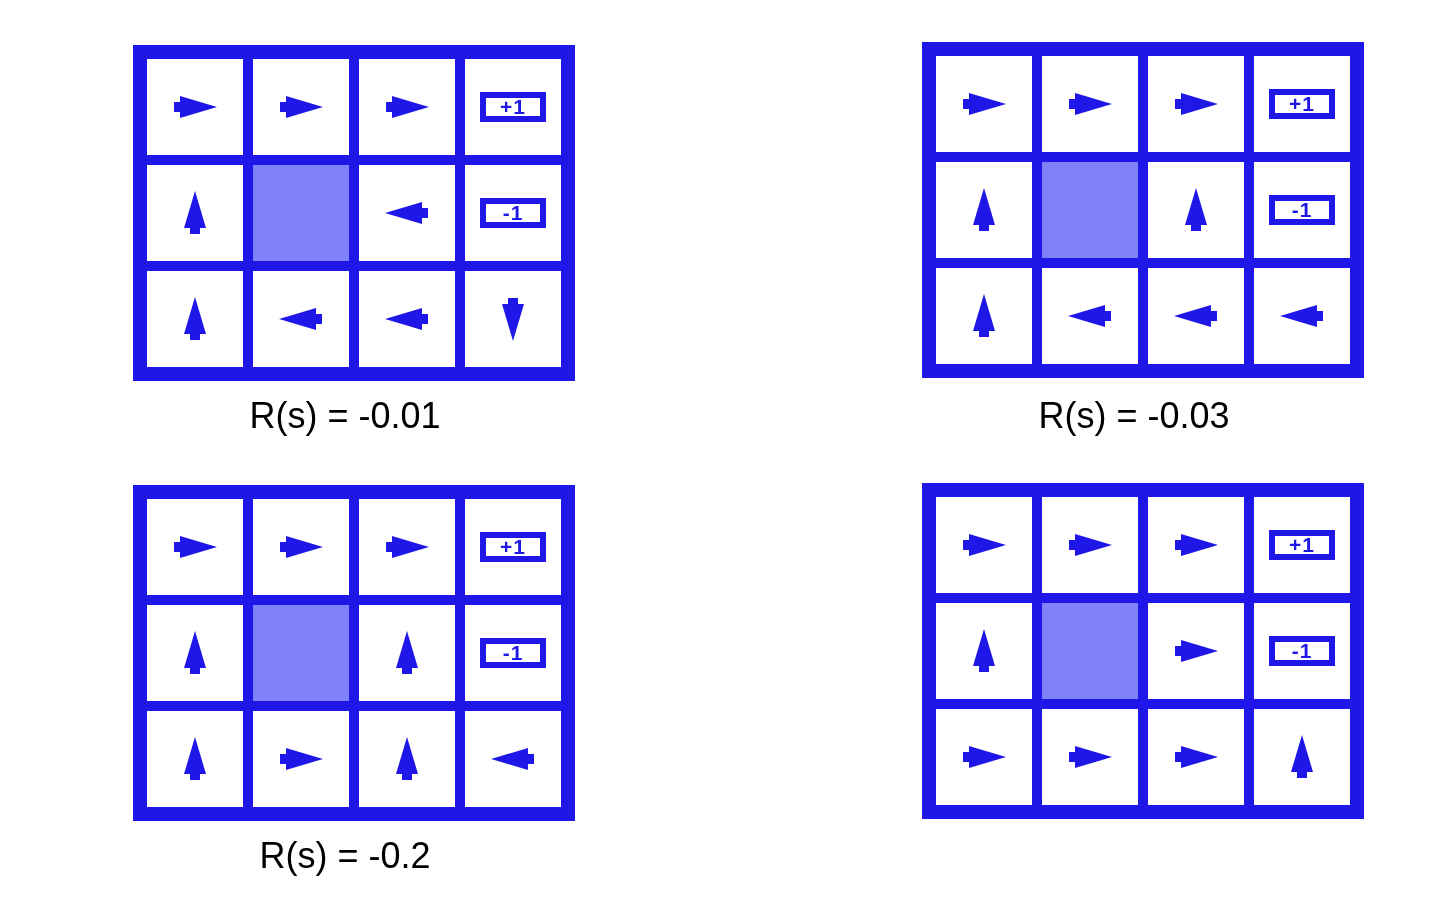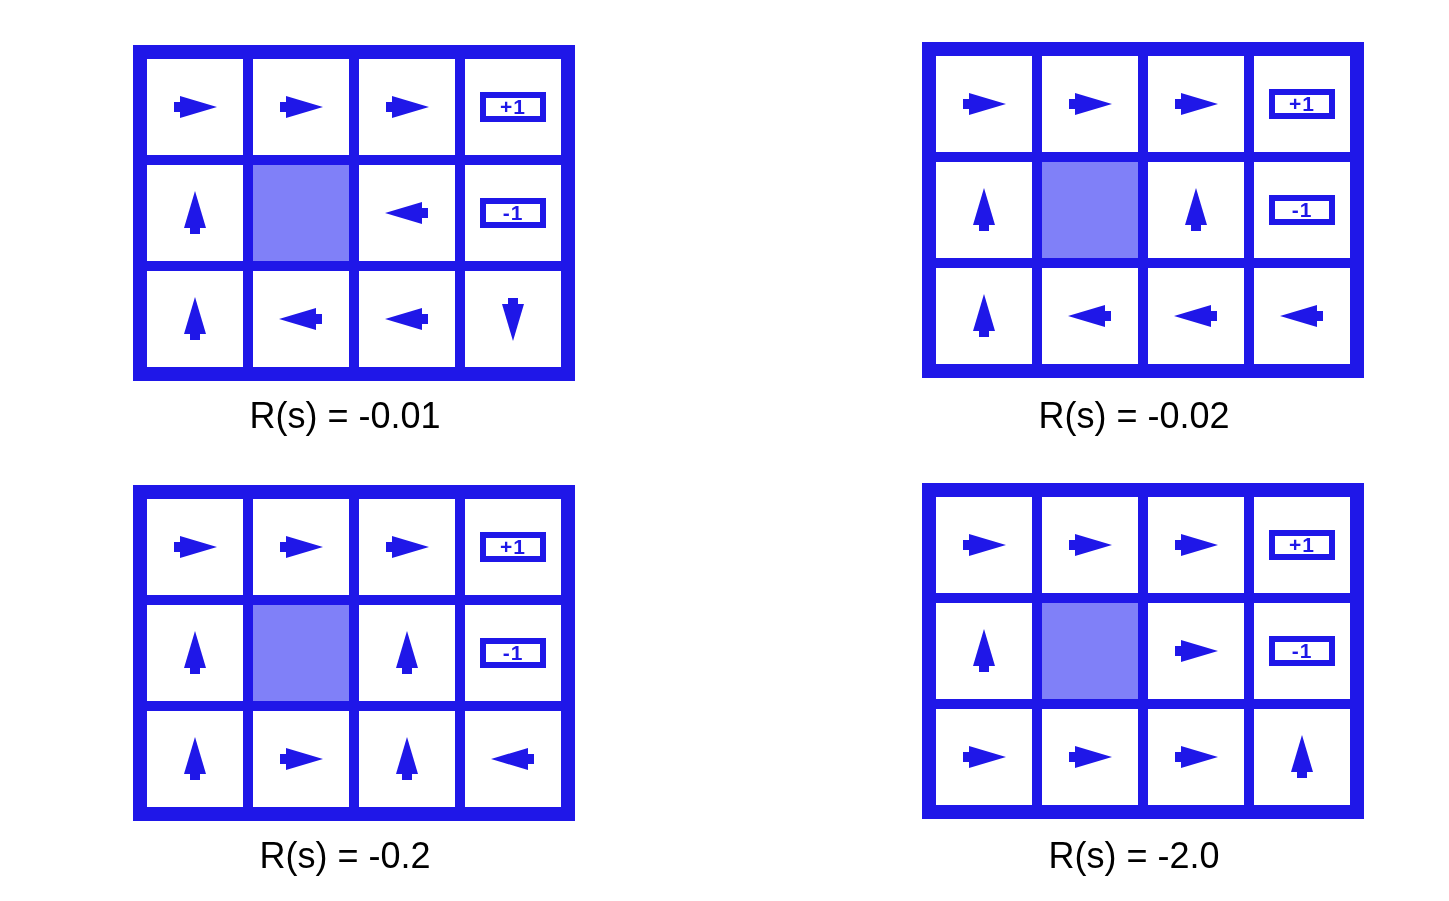--- a/index.html
+++ b/index.html
@@ -272,21 +272,21 @@
         <div class="cell">
           <svg class="arrow-svg" viewBox="0 0 100 100" width="86" height="50">
             <g transform="rotate(180 50 50)">
               <rect x="8" y="40" width="16" height="20" fill="#1f17e8"></rect>
               <polygon points="20,28 20,72 94,50" fill="#1f17e8"></polygon>
             </g>
           </svg>
         </div>
       </div>
     </div>
-    <div class="caption cap-1">R(s) = -0.02</div>
+    <div class="caption cap-1">R(s) = -0.03</div>
     <div class="panel panel-2">
       <div class="grid">
         <div class="cell">
           <svg class="arrow-svg" viewBox="0 0 100 100" width="86" height="50">
             <g transform="rotate(0 50 50)">
               <rect x="8" y="40" width="16" height="20" fill="#1f17e8"></rect>
               <polygon points="20,28 20,72 94,50" fill="#1f17e8"></polygon>
             </g>
           </svg>
         </div>
@@ -448,14 +448,13 @@
         <div class="cell">
           <svg class="arrow-svg" viewBox="0 0 100 100" width="50" height="86">
             <g transform="rotate(270 50 50)">
               <rect x="8" y="40" width="16" height="20" fill="#1f17e8"></rect>
               <polygon points="20,28 20,72 94,50" fill="#1f17e8"></polygon>
             </g>
           </svg>
         </div>
       </div>
     </div>
-    <div class="caption cap-3">R(s) = -2.0</div>
   </div>
 
 </body></html>

